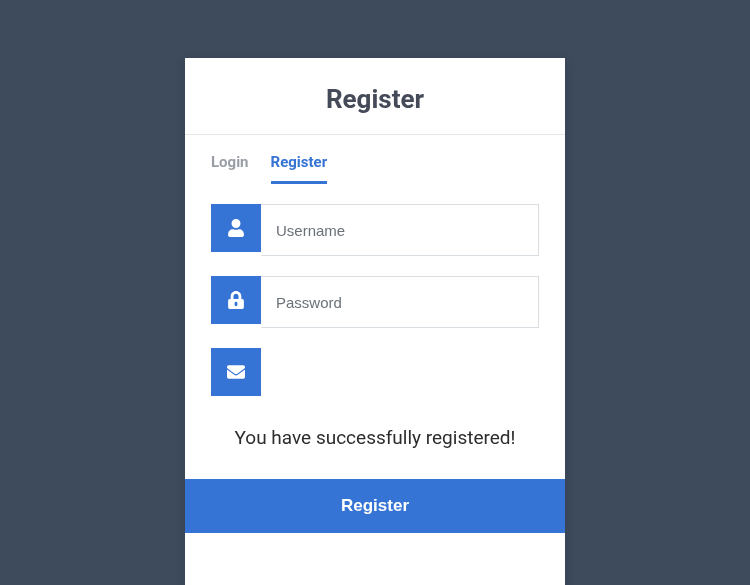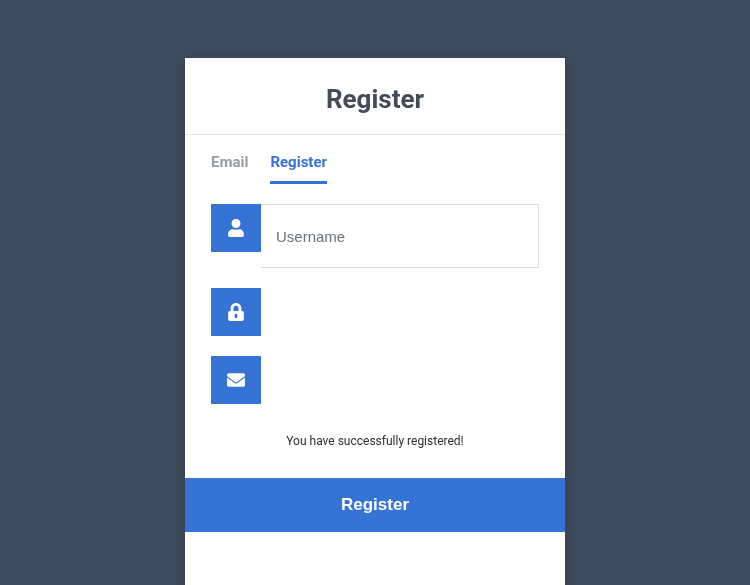--- a/index.html
+++ b/index.html
@@ -69,34 +69,34 @@
       justify-content: center;
       flex-shrink: 0;
     }
     .input-icon-box svg {
       fill: #ffffff;
       width: 18px;
       height: 18px;
     }
     .text-input {
       flex: 1;
-      height: 64px;
+      height: 52px;
       border: 1px solid #d9dee3;
       border-left: none;
       padding: 0 15px;
       font-size: 15px;
       color: #555;
       outline: none;
     }
     .text-input::placeholder {
       color: #6b7179;
     }
     .status-message {
       text-align: center;
-      font-size: 12px;
+      font-size: 19px;
       color: #2d2d2d;
       padding: 10px 0 20px 0;
     }
     .submit-button {
       width: 100%;
       background: #3573d4;
       color: #ffffff;
       border: none;
       padding: 17px 0;
       font-size: 17px;
@@ -107,41 +107,42 @@
 </head>
 <body>
 
 <div class="page-wrapper">
   <div class="card">
     <div class="card-header">
       <h1 class="card-title">Register</h1>
     </div>
 
     <div class="tabs">
-      <div class="tab">Email</div>
+      <div class="tab">Login</div>
       <div class="tab active">Register</div>
     </div>
 
     <div class="form-body">
 
       <div class="input-group">
         <div class="input-icon-box">
           <svg viewBox="0 0 448 512">
               <path d="M224 256c70.7 0 128-57.3 128-128S294.7 0 224 0 96 57.3 96 128s57.3 128 128 128zm89.6 32h-16.7c-22.2 10.2-46.9 16-72.9 16s-50.6-5.8-72.9-16h-16.7C60.2 288 0 348.2 0 422.4V464c0 26.5 21.5 48 48 48h352c26.5 0 48-21.5 48-48v-41.6c0-74.2-60.2-134.4-134.4-134.4z"></path>
             </svg>
         </div>
         <input type="text" class="text-input" placeholder="Username" style="">
       </div>
 
       <div class="input-group">
         <div class="input-icon-box">
           <svg viewBox="0 0 448 512">
               <path d="M400 224h-24v-72C376 68.2 307.8 0 224 0S72 68.2 72 152v72H48c-26.5 0-48 21.5-48 48v192c0 26.5 21.5 48 48 48h352c26.5 0 48-21.5 48-48V272c0-26.5-21.5-48-48-48zM264 392c0 22.1-17.9 40-40 40s-40-17.9-40-40v-48c0-22.1 17.9-40 40-40s40 17.9 40 40v48zm32-168H152v-72c0-39.7 32.3-72 72-72s72 32.3 72 72v72z"></path>
             </svg>
         </div>
+        <input type="password" class="text-input" placeholder="Password" style="">
       </div>
 
       <div class="input-group">
         <div class="input-icon-box">
           <svg viewBox="0 0 512 512">
               <path d="M502.3 190.8c3.9-3.1 9.7-.2 9.7 4.7V400c0 26.5-21.5 48-48 48H48c-26.5 0-48-21.5-48-48V195.6c0-5 5.7-7.8 9.7-4.7 22.4 17.4 52.1 39.5 154.1 113.6 21.1 15.4 56.7 47.8 92.2 47.6 35.7.3 72-32.8 92.3-47.6 102-74.1 131.6-96.3 154-113.7zM256 320c23.2.4 56.6-29.2 73.4-41.4 132.7-96.3 142.8-104.7 173.4-128.7 5.8-4.5 9.2-11.5 9.2-18.9v-19c0-26.5-21.5-48-48-48H48C21.5 64 0 85.5 0 112v19c0 7.4 3.4 14.3 9.2 18.9 30.6 23.9 40.7 32.4 173.4 128.7 16.8 12.2 50.2 41.8 73.4 41.4z"></path>
             </svg>
         </div>
       </div>
 

